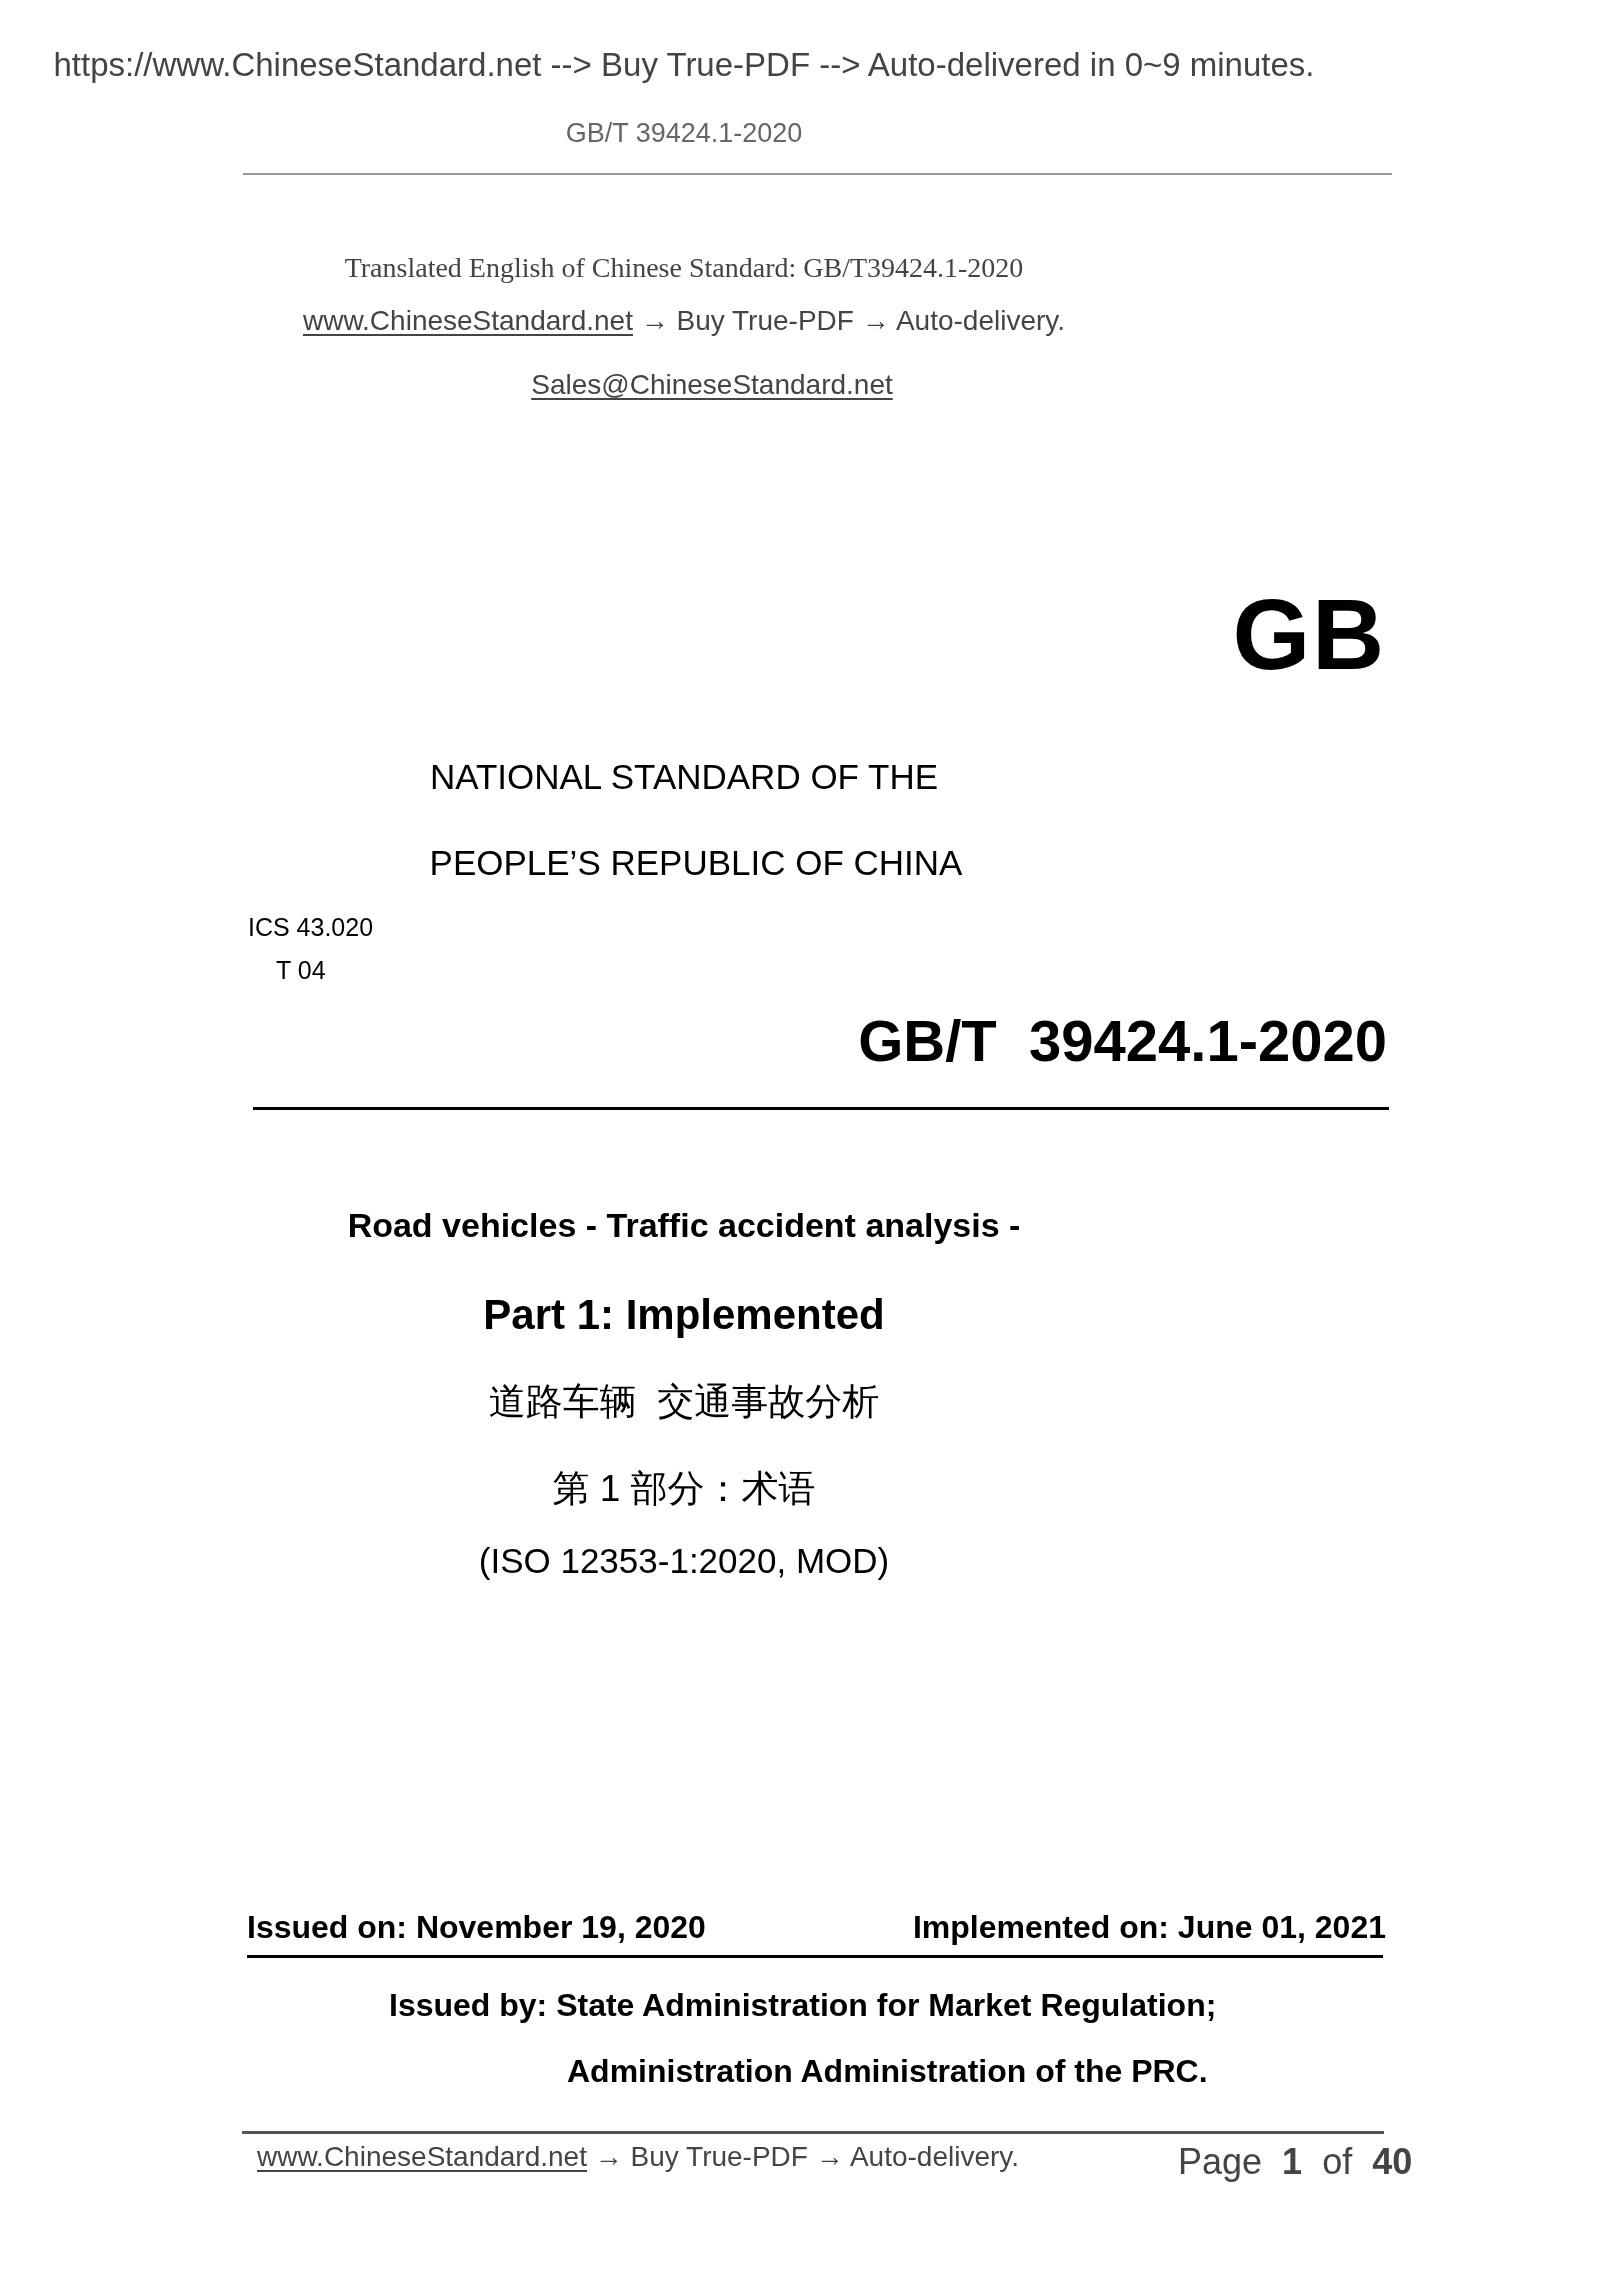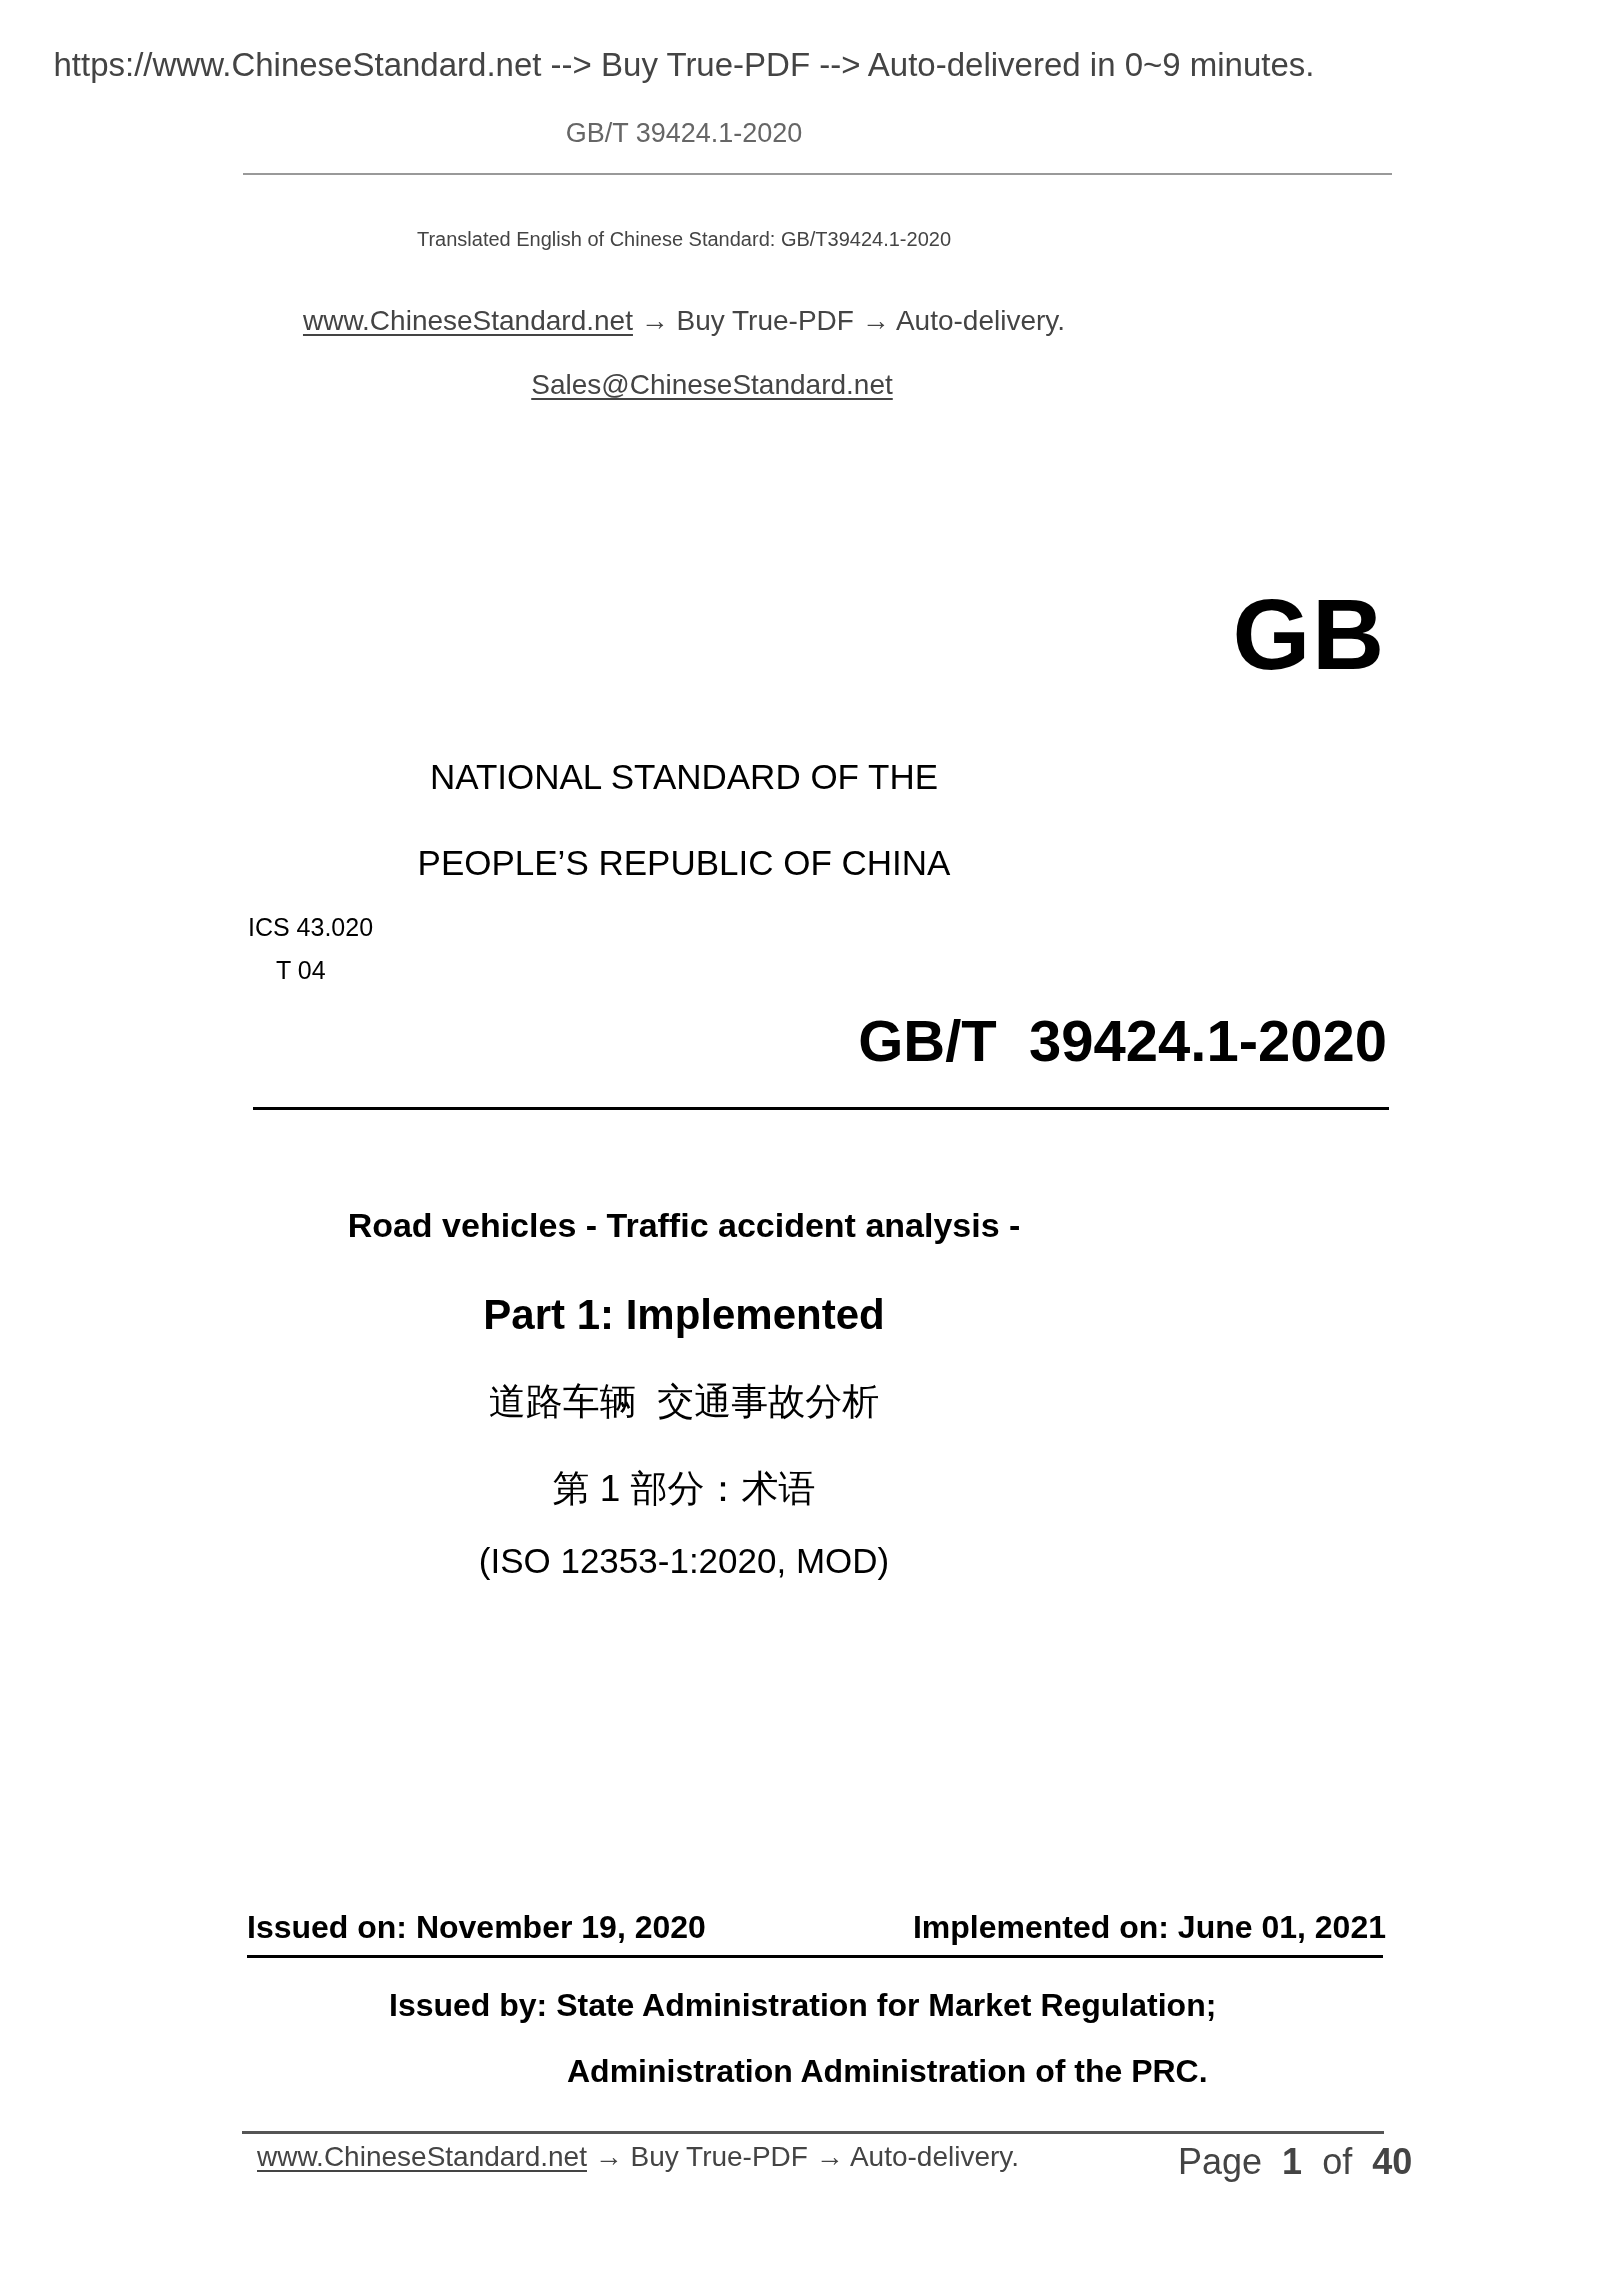--- a/index.html
+++ b/index.html
@@ -13,32 +13,32 @@
   .b { font-weight:bold; }
 </style>
 </head>
 <body>
 
 <div class="abs center gray" style="top:46px;font-size:33px;">https://www.ChineseStandard.net --&gt; Buy True-PDF --&gt; Auto-delivered in 0~9 minutes.</div>
 
 <div class="abs center" style="top:118px;font-size:27px;color:#666;">GB/T 39424.1-2020</div>
 <div class="hr" style="left:243px;width:1149px;top:173px;height:1.7px;background:#999;"></div>
 
-<div class="abs center gray" style="top:228px;font-size:20px;">Translated English of Chinese Standard: GB/T39424.1-2020</div>
+<div class="abs center gray" style="top:252px;font-size:28px;font-family:Liberation Serif, serif;">Translated English of Chinese Standard: GB/T39424.1-2020</div>
 <div class="abs center gray" style="top:305px;font-size:28px;">
   <span class="u">www.ChineseStandard.net</span><span> → Buy True-PDF → Auto-delivery.</span>
 </div>
 <div class="abs center gray" style="top:369px;font-size:28px;margin-left:28px;">
   <span class="u">Sales@ChineseStandard.net</span>
 </div>
 
 <div class="abs b" style="top:584px;right:237px;font-size:100px;line-height:100px;letter-spacing:1.7px;">GB</div>
 
 <div class="abs center" style="top:757px;font-size:35px;">NATIONAL STANDARD OF THE</div>
-<div class="abs center" style="top:843px;font-size:35px;">PEOPLE’S REPUBLIC OF CHINA</div>
+<div class="abs center" style="top:843px;font-size:35px;padding-left:12px;">PEOPLE’S REPUBLIC OF CHINA</div>
 
 <div class="abs" style="left:248px;top:913px;font-size:25px;">ICS 43.020</div>
 <div class="abs" style="left:248px;top:956px;font-size:25px;margin-left:28px;">T 04</div>
 
 <div class="abs b" style="top:1007px;right:236px;font-size:58px;white-space:pre;">GB/T  39424.1-2020</div>
 <div class="hr" style="left:253px;width:1136px;top:1107px;height:3.3px;background:#000;"></div>
 
 <div class="abs center b" style="top:1206px;font-size:34px;">Road vehicles - Traffic accident analysis -</div>
 <div class="abs center b" style="top:1291px;font-size:42px;">Part 1: Implemented</div>
 <div class="abs center" style="top:1377px;font-size:37px;white-space:pre;">道路车辆  交通事故分析</div>

